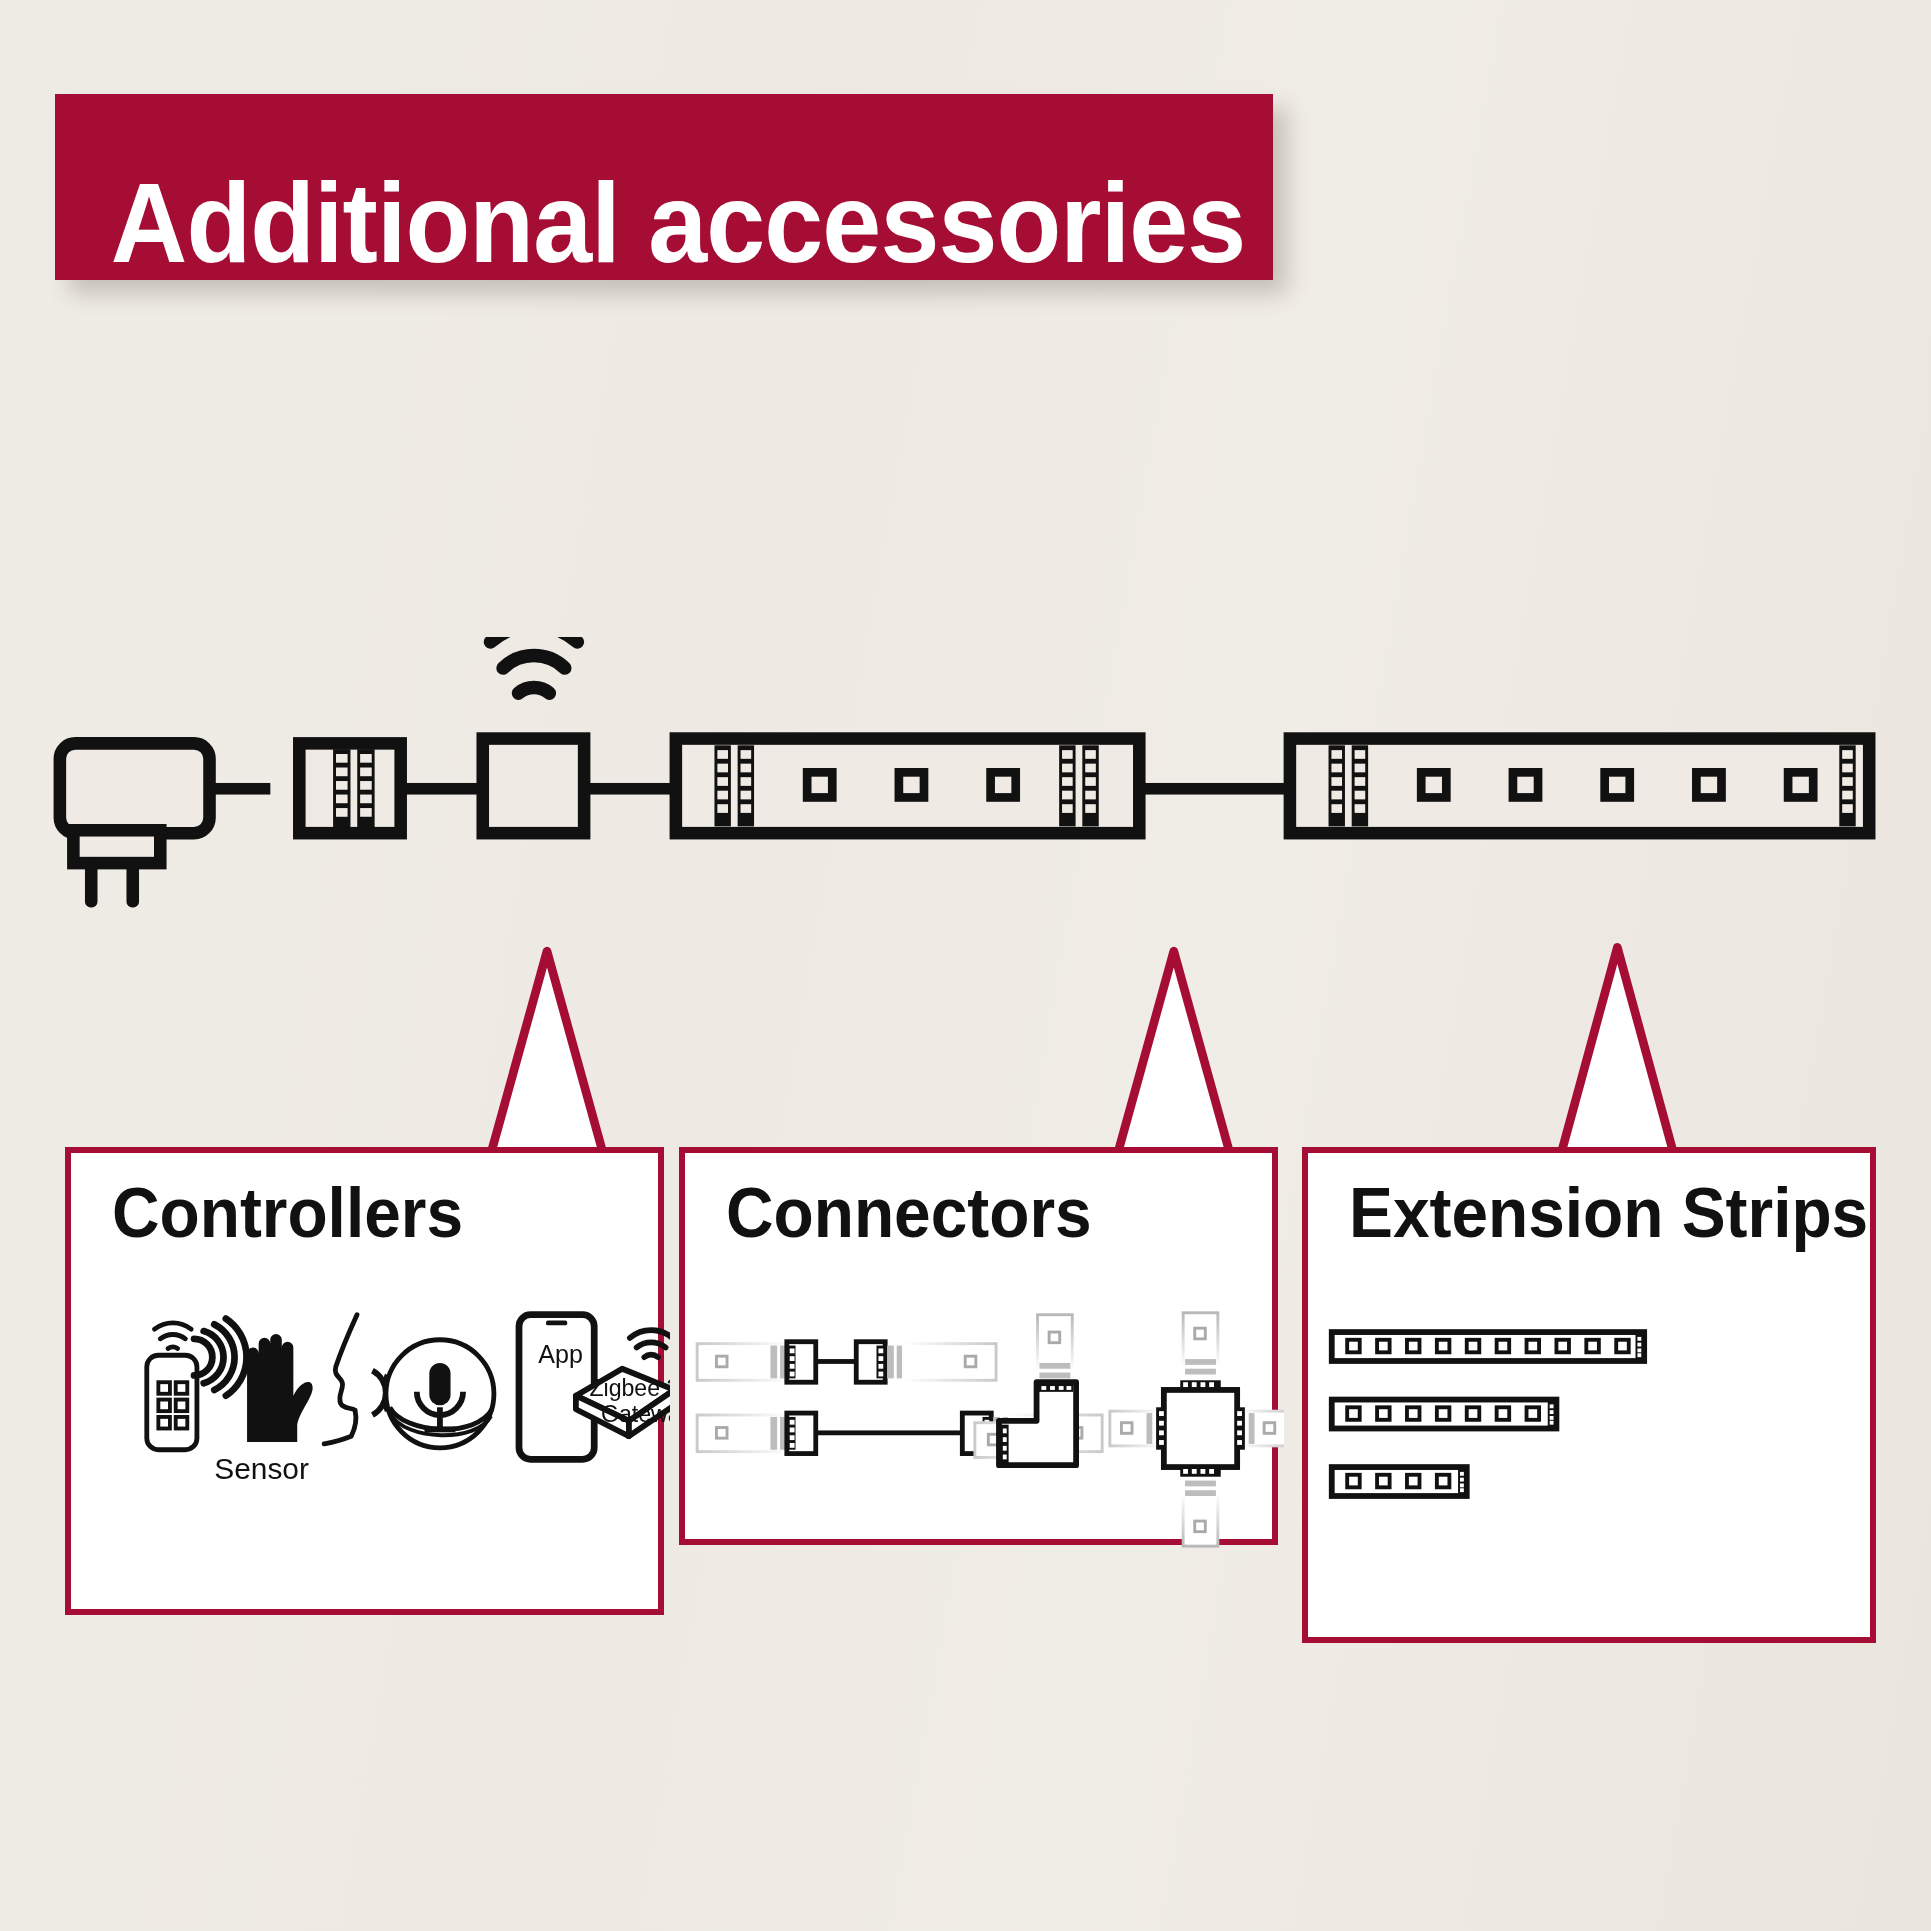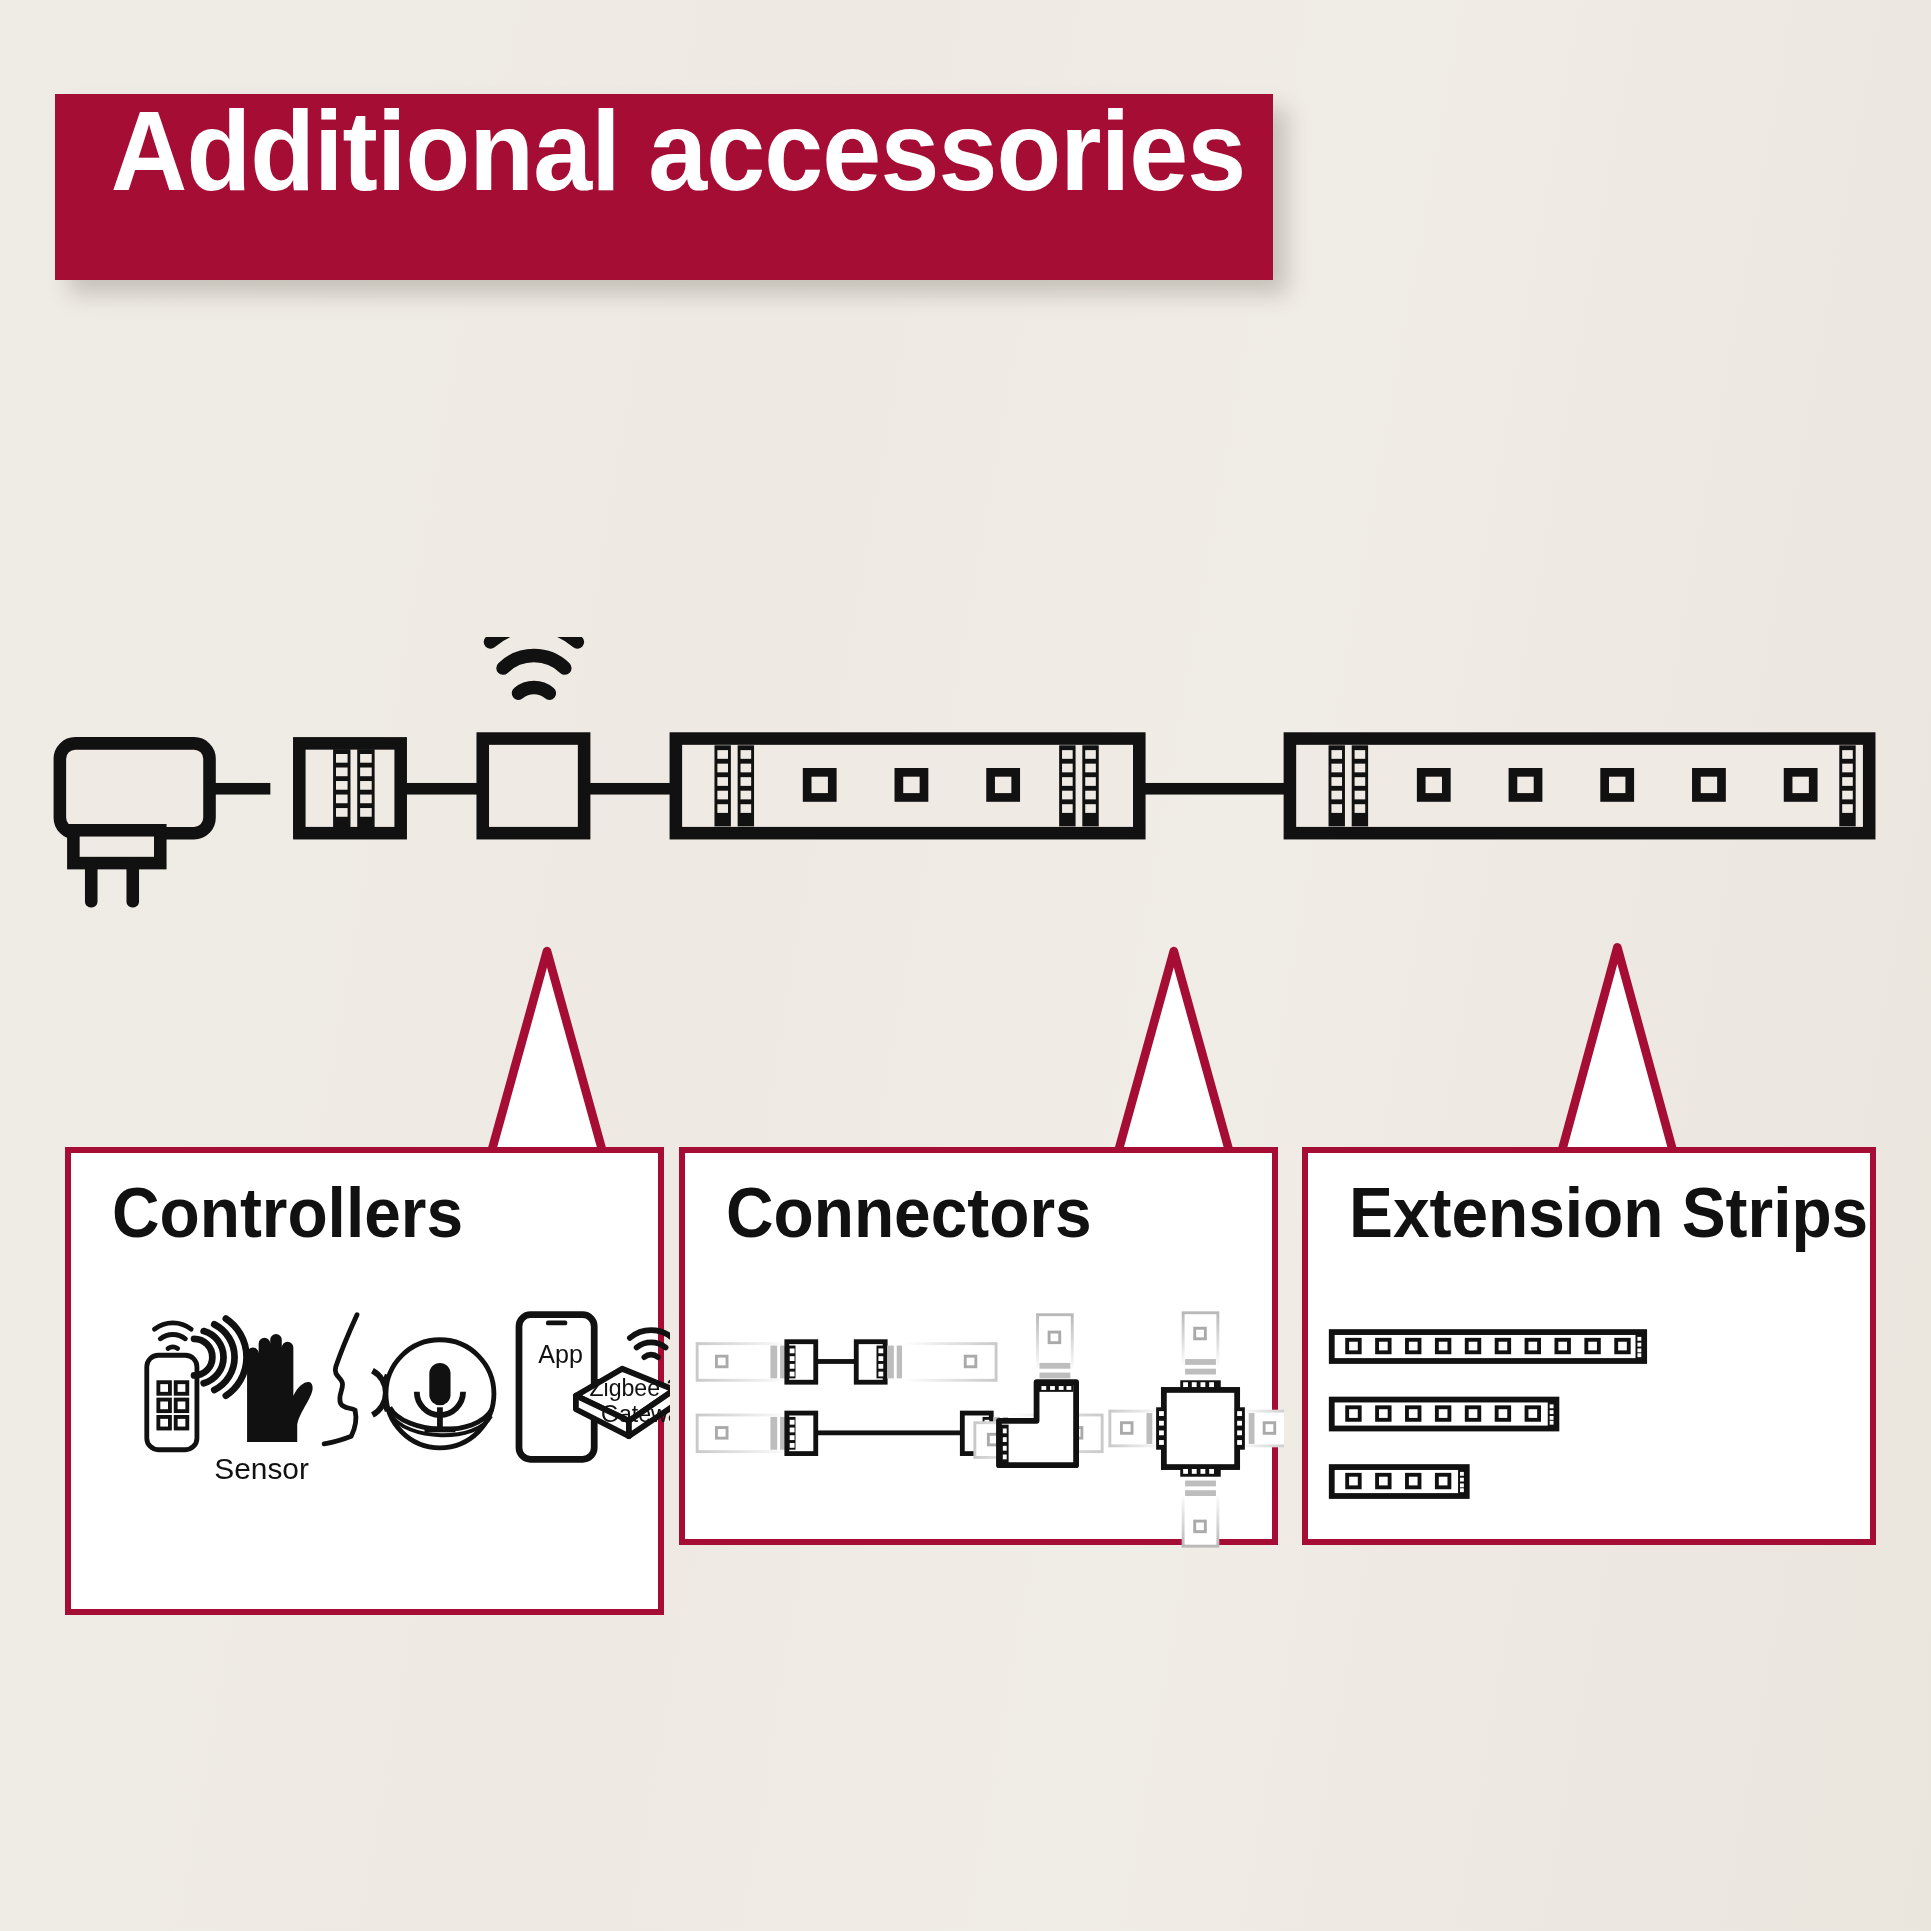--- a/index.html
+++ b/index.html
@@ -14,21 +14,21 @@
     position:absolute;inset:0;
     background:linear-gradient(100deg,#efece6 0%,#eeeae3 38%,#f0ece6 62%,#eae5dd 100%);
   }
 
   
   #banner{
     position:absolute;
     left:55px;top:94px;width:1218px;height:186px;
     background:var(--crimson);
     box-shadow:13.5px 13.5px 21px rgba(90,80,70,.28);
-    display:flex;align-items:flex-start;
+    display:flex;align-items:flex-end;
   }
   #banner-text{
     color:#ffffff;
     font-family:"Liberation Sans Narrow","Liberation Sans",sans-serif;
     font-weight:bold;
     font-size:114px;
     letter-spacing:-1px;
     transform:scaleX(.93);
     transform-origin:left center;
     padding-left:60px;
@@ -460,21 +460,21 @@
         <g fill="#fff">
             <rect x="572" y="108" width="5" height="5"></rect>
             <rect x="572" y="118" width="5" height="5"></rect>
           <rect x="572" y="128" width="5" height="5"></rect>
             <rect x="572" y="138" width="5" height="5"></rect>
           </g>
       </g>
     </svg>
   </div>
 
-  <div class="card" style="left: 1302px; top: 1147px; width: 574px; height: 398px; border-color: rgb(165, 13, 52);">
+  <div class="card" style="left: 1302px; top: 1147px; width: 574px; height: 496px; border-color: rgb(165, 13, 52);">
     <div class="card-title">Extension Strips</div>
 
     <svg class="card-body" viewBox="0 0 594 252" style="width:574px;height:243px;">
 
       <g>
         <rect x="24" y="26" width="324" height="30" fill="#fff" stroke="#111" stroke-width="6"></rect>
         <g fill="#fff" stroke="#111" stroke-width="4">
           <rect x="40" y="34" width="13" height="13"></rect>
             <rect x="71" y="34" width="13" height="13"></rect>
           <rect x="102" y="34" width="13" height="13"></rect>

